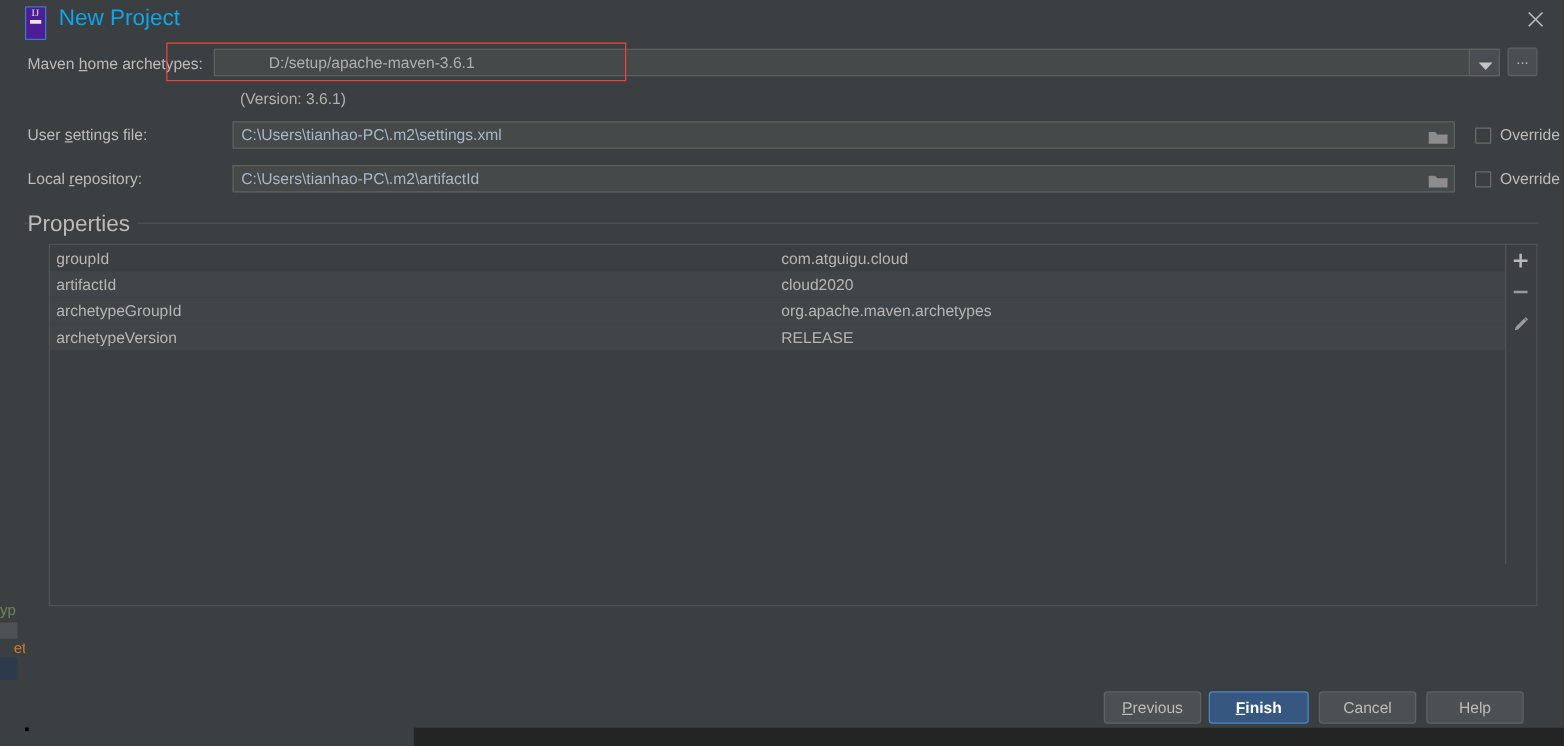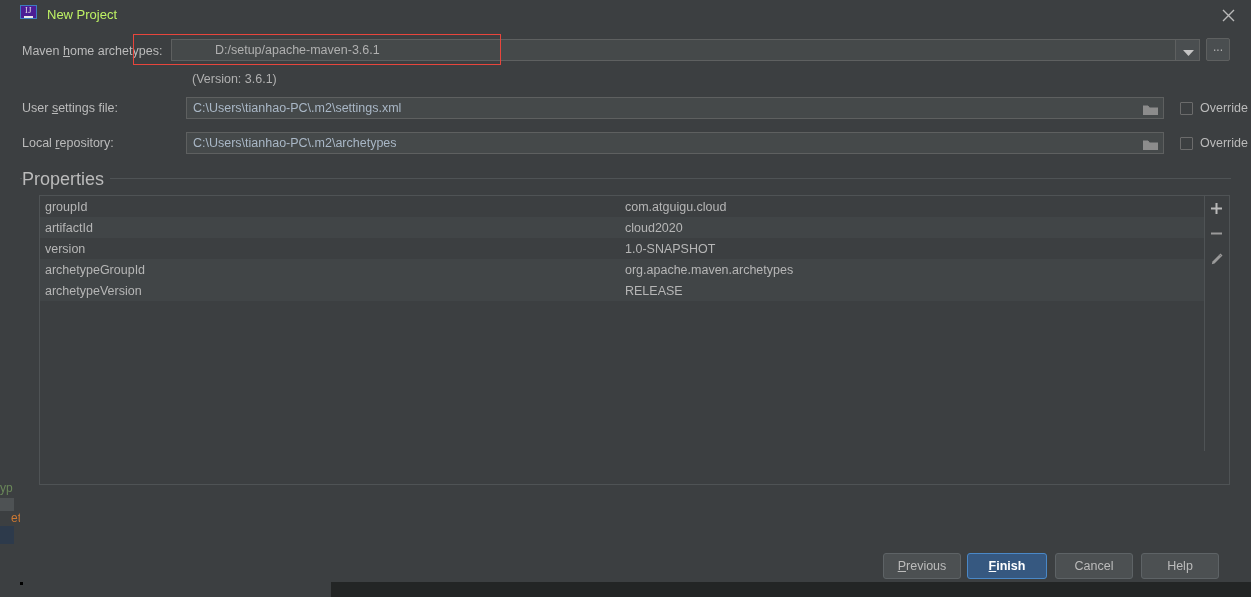--- a/index.html
+++ b/index.html
@@ -88,21 +88,21 @@
 
   
   #titlebar {
     position: absolute;
     left: 0; top: 0;
     width: 1231px; height: 30px;
   }
   .ij-logo {
     position: absolute;
     left: 0px; top: 5px;
-    width: 17px; height: 14px;
+    width: 17px; height: 27px;
     background: #4c1d95;
     border: 1px solid #3d7bbf;
     box-sizing: border-box;
     overflow: hidden;
   }
   .ij-logo .ij-text {
     position: absolute;
     left: 0; top: 0px;
     width: 15px;
     text-align: center;
@@ -114,23 +114,23 @@
   }
   .ij-logo .ij-bar {
     position: absolute;
     left: 3px; top: 10px;
     width: 9px; height: 3px;
     background: #e8e8e8;
   }
   #window-title {
     position: absolute;
     left: 27px; top: 6px;
-    font-size: 13px;
+    font-size: 18px;
     line-height: 17px;
-    color: #bef264;
+    color: #0ea5e9;
   }
   #close-button {
     position: absolute;
     right: 0px; top: 0px;
     width: 46px; height: 30px;
     cursor: default;
   }
   #close-button svg { position: absolute; left: 17px; top: 9px; }
 
   
@@ -410,21 +410,21 @@
     </svg>
   </div>
   <div id="user-settings-override" class="checkbox-wrap">
     <span class="checkbox-box"></span>
     <span class="checkbox-label">Override</span>
   </div>
 
   <div class="form-label" id="local-repo-label">
     <span>Local </span><span class="mnemonic">r</span><span>epository:</span>
   </div>
-  <div class="text-field" id="local-repo-field">C:\Users\tianhao-PC\.m2\archetypes</div>
+  <div class="text-field" id="local-repo-field">C:\Users\tianhao-PC\.m2\artifactId</div>
   <div id="local-repo-folder">
     <svg width="17" height="13" viewBox="0 0 17 13">
       <path d="M1 3 L6 3 L7.5 5 L16 5 L16 12 L1 12 Z" fill="#8c8c8c"></path>
       <path d="M1 3 L6 3 L7.5 5 L16 5" fill="none" stroke="#8c8c8c" stroke-width="1"></path>
     </svg>
   </div>
   <div id="local-repo-override" class="checkbox-wrap">
     <span class="checkbox-box"></span>
     <span class="checkbox-label">Override</span>
   </div>
@@ -434,24 +434,20 @@
 
   <div id="properties-panel">
     <div id="properties-table">
         <div class="prop-row odd">
           <div class="prop-key">groupId</div>
           <div class="prop-val">com.atguigu.cloud</div>
         </div>
         <div class="prop-row even">
           <div class="prop-key">artifactId</div>
           <div class="prop-val">cloud2020</div>
-        </div>
-        <div class="prop-row odd">
-          <div class="prop-key">version</div>
-          <div class="prop-val">1.0-SNAPSHOT</div>
         </div>
         <div class="prop-row even">
           <div class="prop-key">archetypeGroupId</div>
           <div class="prop-val">org.apache.maven.archetypes</div>
         </div>
         <div class="prop-row even">
           <div class="prop-key">archetypeVersion</div>
           <div class="prop-val">RELEASE</div>
         </div>
       </div>

